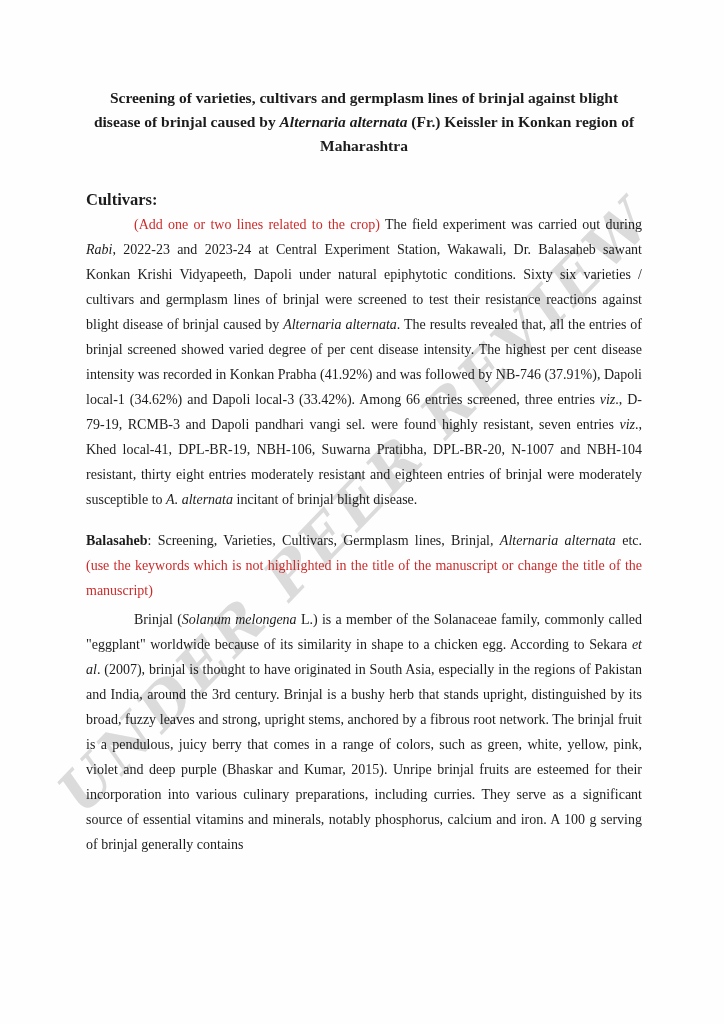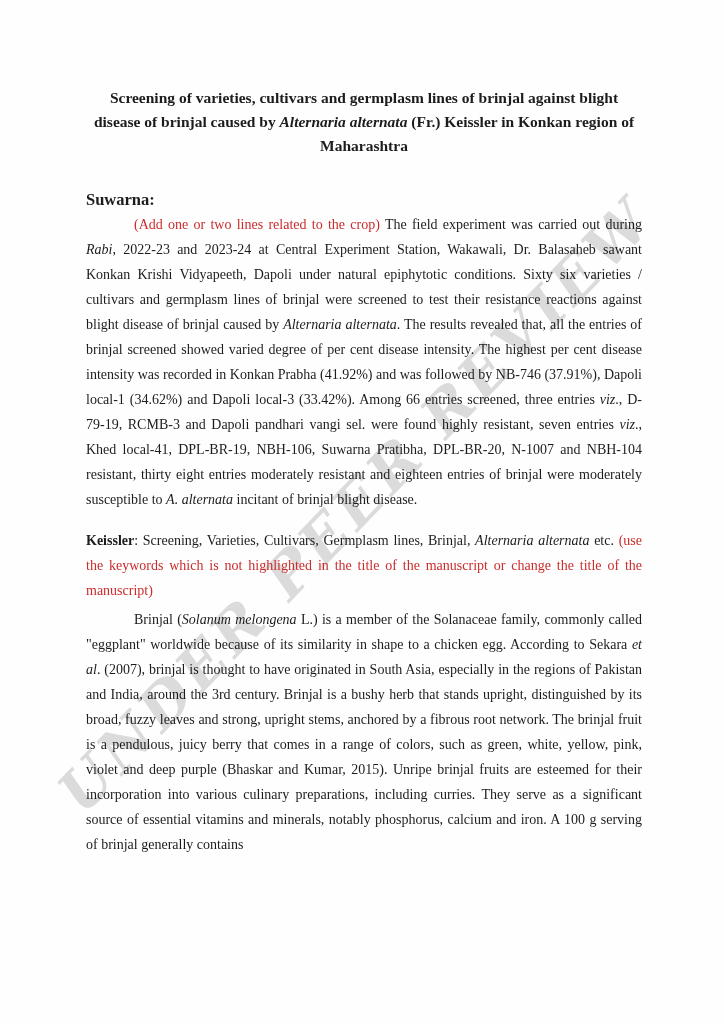--- a/index.html
+++ b/index.html
@@ -76,23 +76,23 @@
 <body>
 
 <div class="page">
 
   <div class="watermark">UNDER PEER REVIEW</div>
 
   <div class="content">
 
     <h1 class="paper-title"><span>Screening of varieties, cultivars and germplasm lines of brinjal against blight disease of brinjal caused by </span><span class="it">Alternaria alternata</span><span> (Fr.) Keissler in Konkan region of Maharashtra</span></h1>
 
-    <h2 class="section-heading abstract-heading">Suwarna:</h2>
+    <h2 class="section-heading abstract-heading">Cultivars:</h2>
 
     <p class="para indent abstract-para"><span class="red">(Add one or two lines related to the crop)</span><span> The field experiment was carried out during </span><span class="it">Rabi</span><span>, 2022-23 and 2023-24 at Central Experiment Station, Wakawali, Dr. Balasaheb sawant Konkan Krishi Vidyapeeth, Dapoli under natural epiphytotic conditions. Sixty six varieties / cultivars and germplasm lines of brinjal were screened to test their resistance reactions against blight disease of brinjal caused by </span><span class="it">Alternaria alternata</span><span>. The results revealed that, all the entries of brinjal screened showed varied degree of per cent disease intensity. The highest per cent disease intensity was recorded in Konkan Prabha (41.92%) and was followed by NB-746 (37.91%), Dapoli local-1 (34.62%) and Dapoli local-3 (33.42%). Among 66 entries screened, three entries </span><span class="it">viz</span><span>., D-79-19, RCMB-3 and Dapoli pandhari vangi sel. were found highly resistant, seven entries </span><span class="it">viz</span><span>., Khed local-41, DPL-BR-19, NBH-106, Suwarna Pratibha, DPL-BR-20, N-1007 and NBH-104 resistant, thirty eight entries moderately resistant and eighteen entries of brinjal were moderately susceptible to </span><span class="it">A. alternata</span><span> incitant of brinjal blight disease.</span></p>
 
-    <p class="para keywords-para"><span class="bd">Keissler</span><span>: Screening, Varieties, Cultivars, Germplasm lines, Brinjal, </span><span class="it">Alternaria alternata</span><span> etc. </span><span class="red">(use the keywords which is not highlighted in the title of the manuscript or change the title of the manuscript)</span></p>
+    <p class="para keywords-para"><span class="bd">Balasaheb</span><span>: Screening, Varieties, Cultivars, Germplasm lines, Brinjal, </span><span class="it">Alternaria alternata</span><span> etc. </span><span class="red">(use the keywords which is not highlighted in the title of the manuscript or change the title of the manuscript)</span></p>
 
 
     <p class="para indent intro-para"><span>Brinjal (</span><span class="it">Solanum melongena</span><span> L.) is a member of the Solanaceae family, commonly called "eggplant" worldwide because of its similarity in shape to a chicken egg. According to Sekara </span><span class="it">et al</span><span>. (2007), brinjal is thought to have originated in South Asia, especially in the regions of Pakistan and India, around the 3rd century. Brinjal is a bushy herb that stands upright, distinguished by its broad, fuzzy leaves and strong, upright stems, anchored by a fibrous root network. The brinjal fruit is a pendulous, juicy berry that comes in a range of colors, such as green, white, yellow, pink, violet and deep purple (Bhaskar and Kumar, 2015). Unripe brinjal fruits are esteemed for their incorporation into various culinary preparations, including curries. They serve as a significant source of essential vitamins and minerals, notably phosphorus, calcium and iron. A 100 g serving of brinjal generally contains</span></p>
 
   </div>
 </div>
 
 </body></html>

